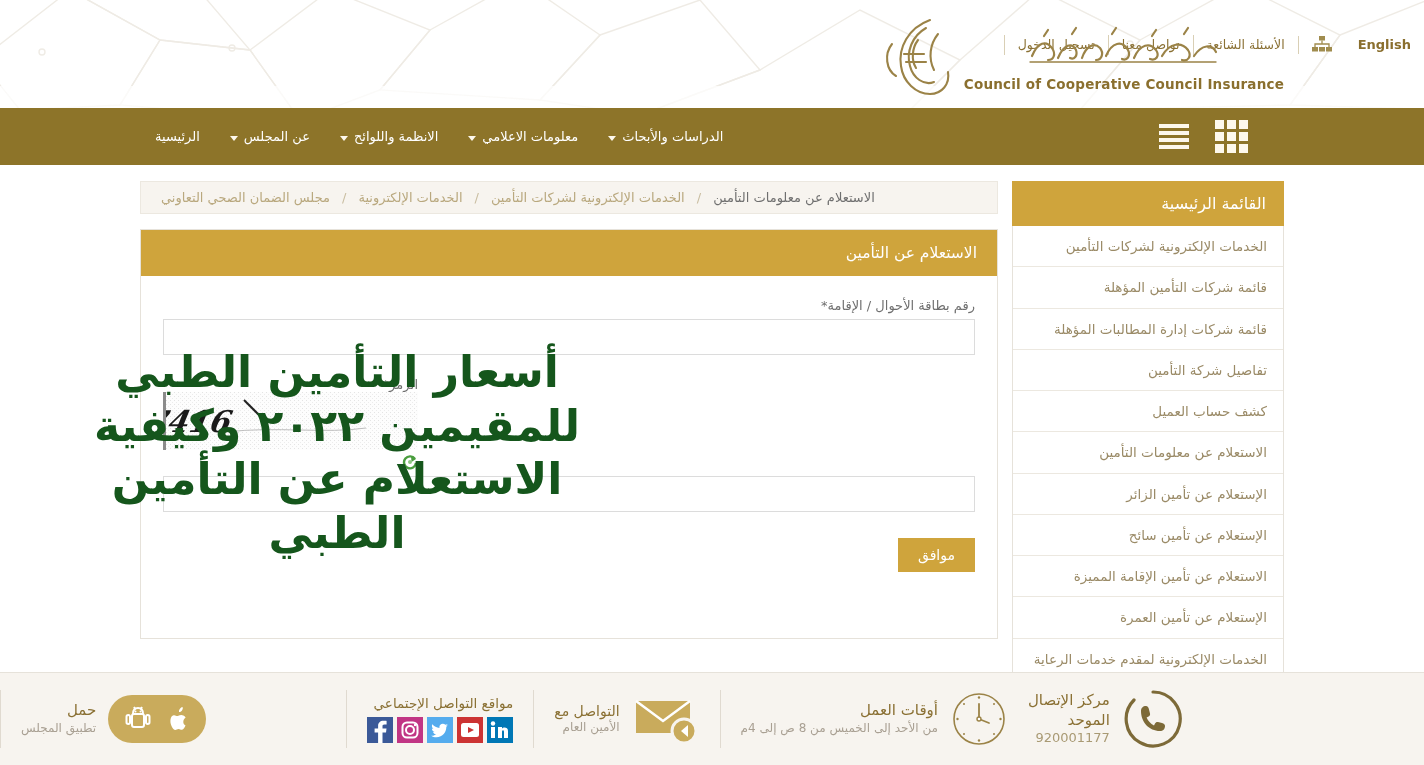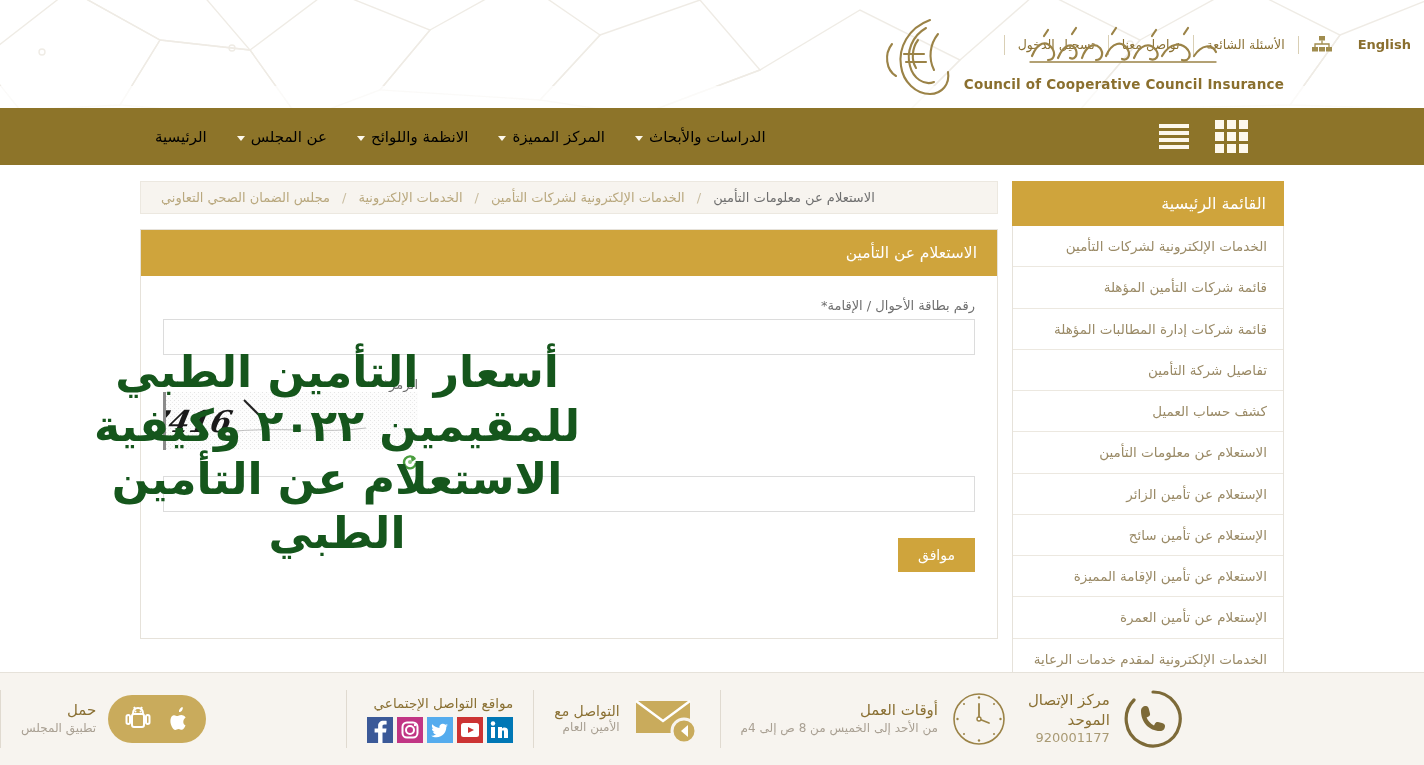--- a/index.html
+++ b/index.html
@@ -46,21 +46,21 @@
   .mainnav{
     height:57px;background:#8d7429;
     display:flex;flex-direction:row-reverse;align-items:center;
     padding:0 150px 0 0;position:relative;
   }
   .mainnav-inner{
     display:flex;flex-direction:row-reverse;align-items:center;
     margin-right:auto;margin-left:140px;
   }
   .nav-item{
-    color:#000000;font-size:15px;padding:0 15px;white-space:nowrap;
+    color:#ffffff;font-size:13px;padding:0 15px;white-space:nowrap;
     cursor:pointer;display:flex;align-items:center;gap:6px;
   }
   .caret{
     display:inline-block;width:0;height:0;
     border-left:4px solid transparent;border-right:4px solid transparent;
     border-top:5px solid #fdf8ec;margin-top:3px;
   }
   .nav-icons{display:flex;flex-direction:row-reverse;align-items:center;gap:26px;margin-right:26px;}
   .ham{display:flex;flex-direction:column;gap:3px;cursor:pointer;}
   .ham span{display:block;width:30px;height:4px;background:#fdf8ec;}
@@ -244,21 +244,21 @@
       </div>
       <div class="nav-item">
         <span>عن المجلس</span>
         <i class="caret"></i>
       </div>
       <div class="nav-item">
         <span>الانظمة واللوائح</span>
         <i class="caret"></i>
       </div>
       <div class="nav-item">
-        <span>المركز المميزة</span>
+        <span>معلومات الاعلامي</span>
         <i class="caret"></i>
       </div>
       <div class="nav-item">
         <span>الدراسات والأبحاث</span>
         <i class="caret"></i>
       </div>
     </div>
     <div class="nav-icons">
       <div class="ham">
           <span></span>

